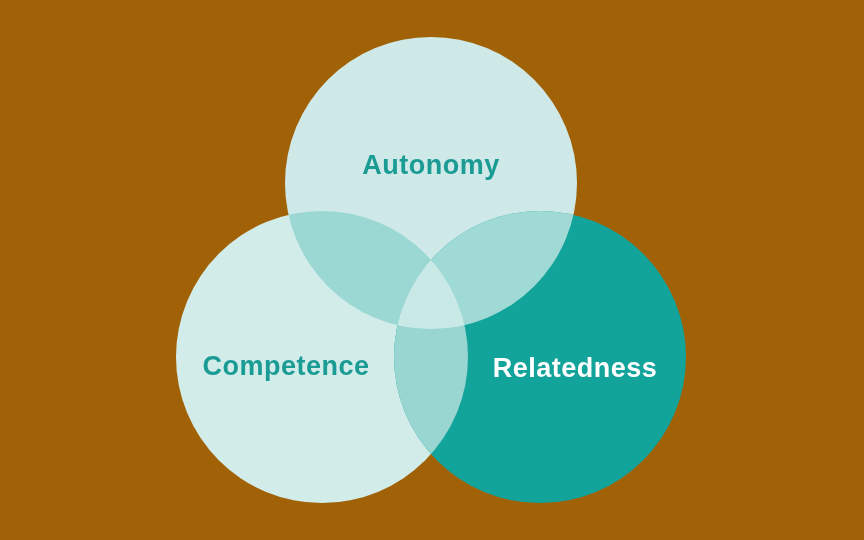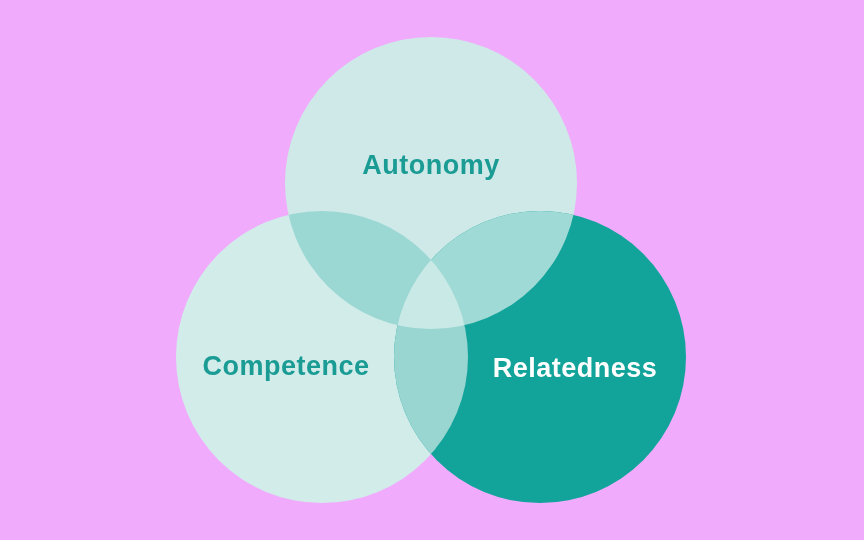--- a/index.html
+++ b/index.html
@@ -4,21 +4,21 @@
 <style>
   html, body {
     margin: 0;
     padding: 0;
     background: #ffffff;
   }
   .canvas {
     position: relative;
     width: 864px;
     height: 540px;
-    background: #f0abfc;
+    background: #a16207;
     overflow: hidden;
     font-family: "Liberation Sans", "DejaVu Sans", sans-serif;
   }
   svg { display: block; }
   .venn-label {
     font-family: "Liberation Sans", "DejaVu Sans", sans-serif;
     font-weight: bold;
     font-size: 27px;
     letter-spacing: 0.5px;
   }

